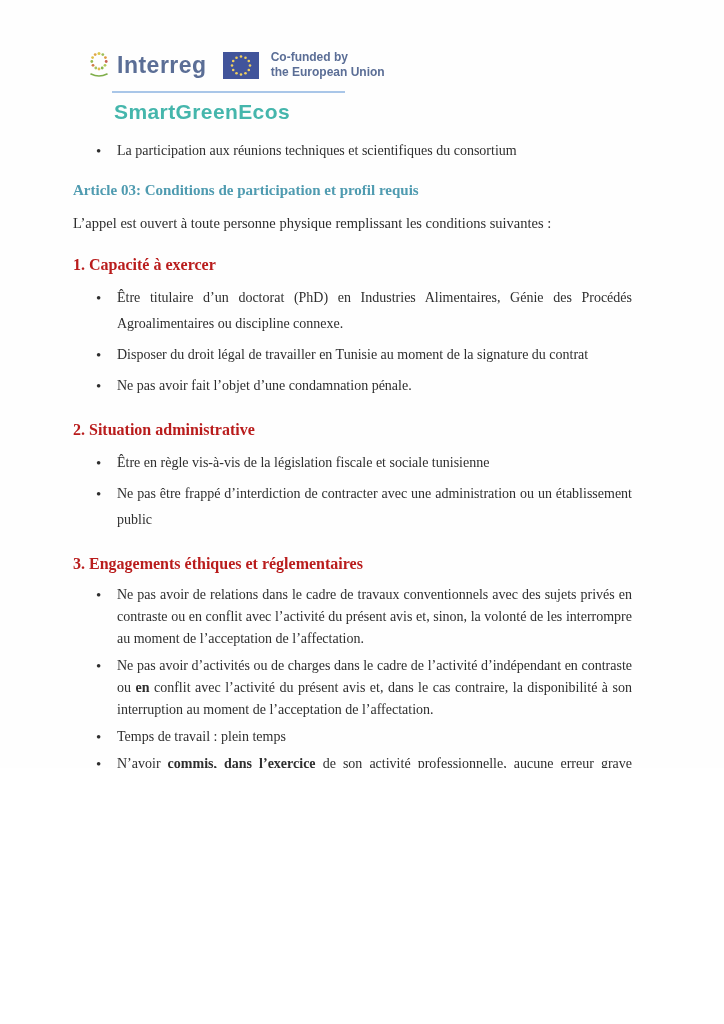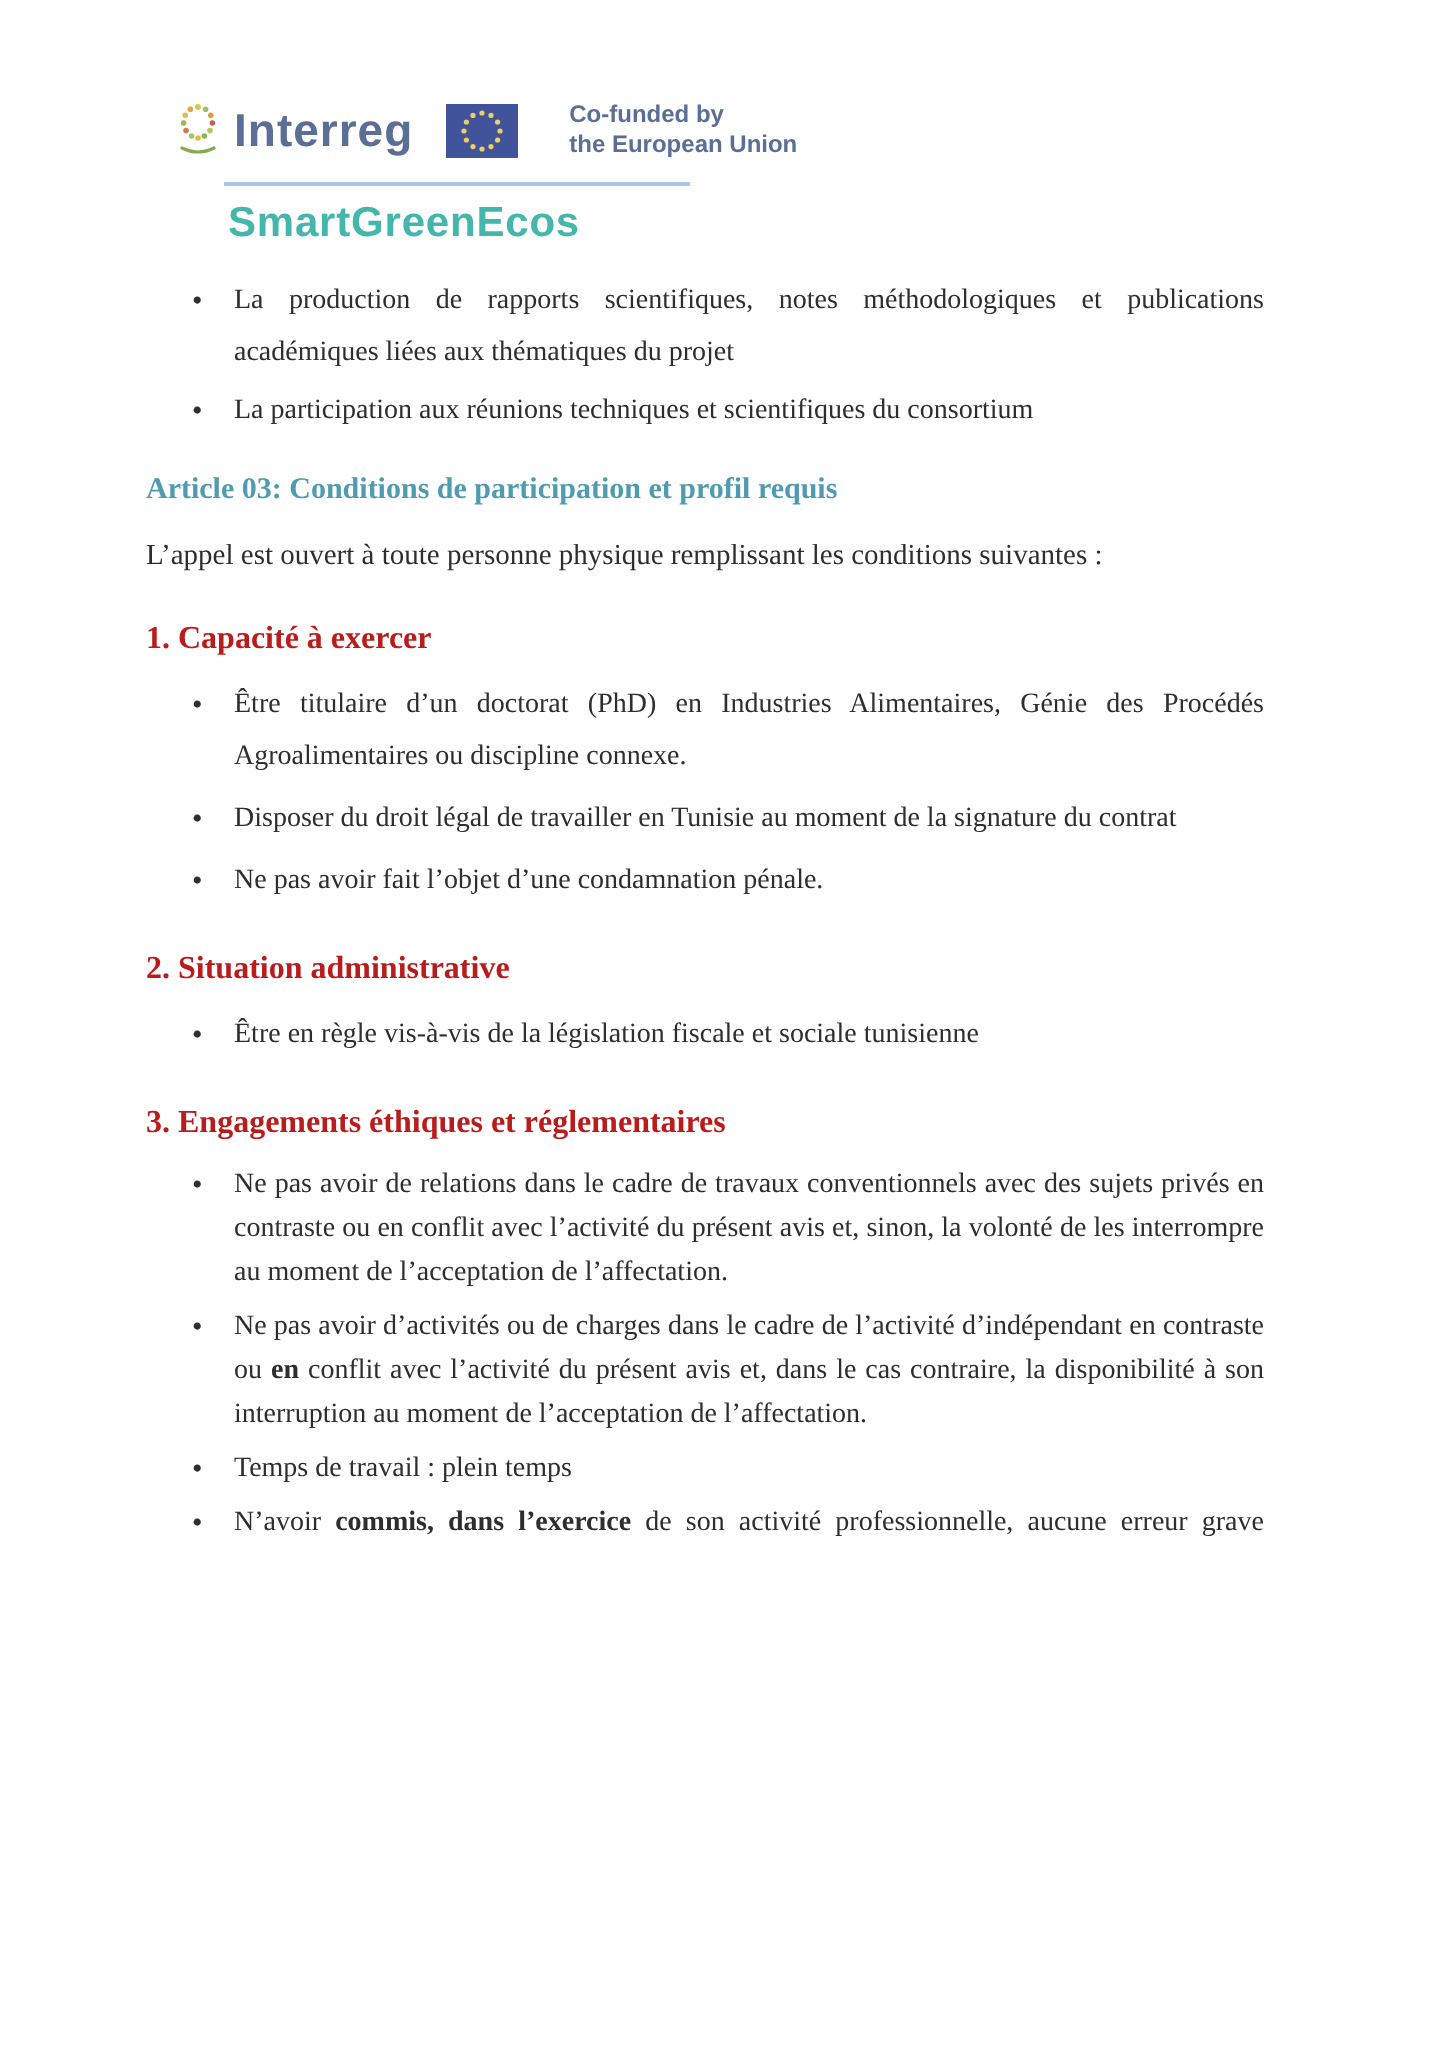--- a/index.html
+++ b/index.html
@@ -19,21 +19,21 @@
   .logo-block{margin-left:15px;font-family:"Liberation Sans","DejaVu Sans",sans-serif;}
   .logo-row{display:flex;align-items:center;height:34px;}
   .ring-icon{width:22px;height:30px;flex:0 0 auto;}
   .interreg-wordmark{
     margin-left:7px;
     font-size:23px;font-weight:bold;letter-spacing:0.5px;
     color:var(--brand-blue,#5b6e96);
   }
   .eu-flag{width:36px;height:27px;margin-left:16px;flex:0 0 auto;}
   .cofunded{
-    margin-left:26px;
+    margin-left:12px;
     font-size:12px;font-weight:bold;line-height:15px;
     color:var(--brand-blue,#5b6e96);
   }
   .program-name{
     margin:6px 0 0 24px;
     font-size:19px;font-weight:bold;letter-spacing:3px;
     color:var(--dark-blue,#4c5877);
   }
   .logo-divider{
     margin:9px 0 0 24px;width:233px;height:2px;
@@ -122,40 +122,40 @@
       <div class="cofunded">
         <div>Co-funded by</div>
         <div>the European Union</div>
       </div>
     </div>
     <div class="logo-divider"></div>
     <div class="project-name">SmartGreenEcos</div>
   </div>
 
   <ul class="bullets lh-wide intro-list">
-    <li><span>La production de rapports scientifiques, notes méthodologiques et publications académiques liées aux thématiques du projet</span></li>
     <li><span>La participation aux réunions techniques et scientifiques du consortium</span></li>
   </ul>
 
   <h2 class="article-heading">Article 03: Conditions de participation et profil requis</h2>
   <p class="paragraph">L’appel est ouvert à toute personne physique remplissant les conditions suivantes :</p>
 
   <div class="section">
     <h3 class="section-title sp-lg">1. Capacité à exercer</h3>
     <ul class="bullets lh-wide sec-list">
       <li><span>Être titulaire d’un doctorat (PhD) en Industries Alimentaires, Génie des Procédés Agroalimentaires ou discipline connexe.</span></li>
       <li><span>Disposer du droit légal de travailler en Tunisie au moment de la signature du contrat</span></li>
       <li><span>Ne pas avoir fait l’objet d’une condamnation pénale.</span></li>
     </ul>
   </div>
 
   <div class="section">
     <h3 class="section-title sp-lg">2. Situation administrative</h3>
     <ul class="bullets lh-wide sec-list">
       <li><span>Être en règle vis-à-vis de la législation fiscale et sociale tunisienne</span></li>
+      <li><span>Ne pas être frappé d’interdiction de contracter avec une administration ou un établissement public</span></li>
     </ul>
   </div>
 
   <div class="section">
     <h3 class="section-title sp-lg">3. Engagements éthiques et réglementaires</h3>
     <ul class="bullets lh-tight sec-list">
       <li><span>Ne pas avoir de relations dans le cadre de travaux conventionnels avec des sujets privés en contraste ou en conflit avec l’activité du présent avis et, sinon, la volonté de les interrompre au moment de l’acceptation de l’affectation.</span></li>
       <li><span>Ne pas avoir d’activités ou de charges dans le cadre de l’activité d’indépendant en contraste ou </span><span class="b">en</span><span> conflit avec l’activité du présent avis et, dans le cas contraire, la disponibilité à son interruption au moment de l’acceptation de l’affectation.</span></li>
       <li><span>Temps de travail : plein temps</span></li>
       <li><span>N’avoir </span><span class="b">commis, dans l’exercice</span><span> de son activité professionnelle, aucune erreur grave constatée, par aucun moyen de preuve apporté par l’UCAR.</span></li>

